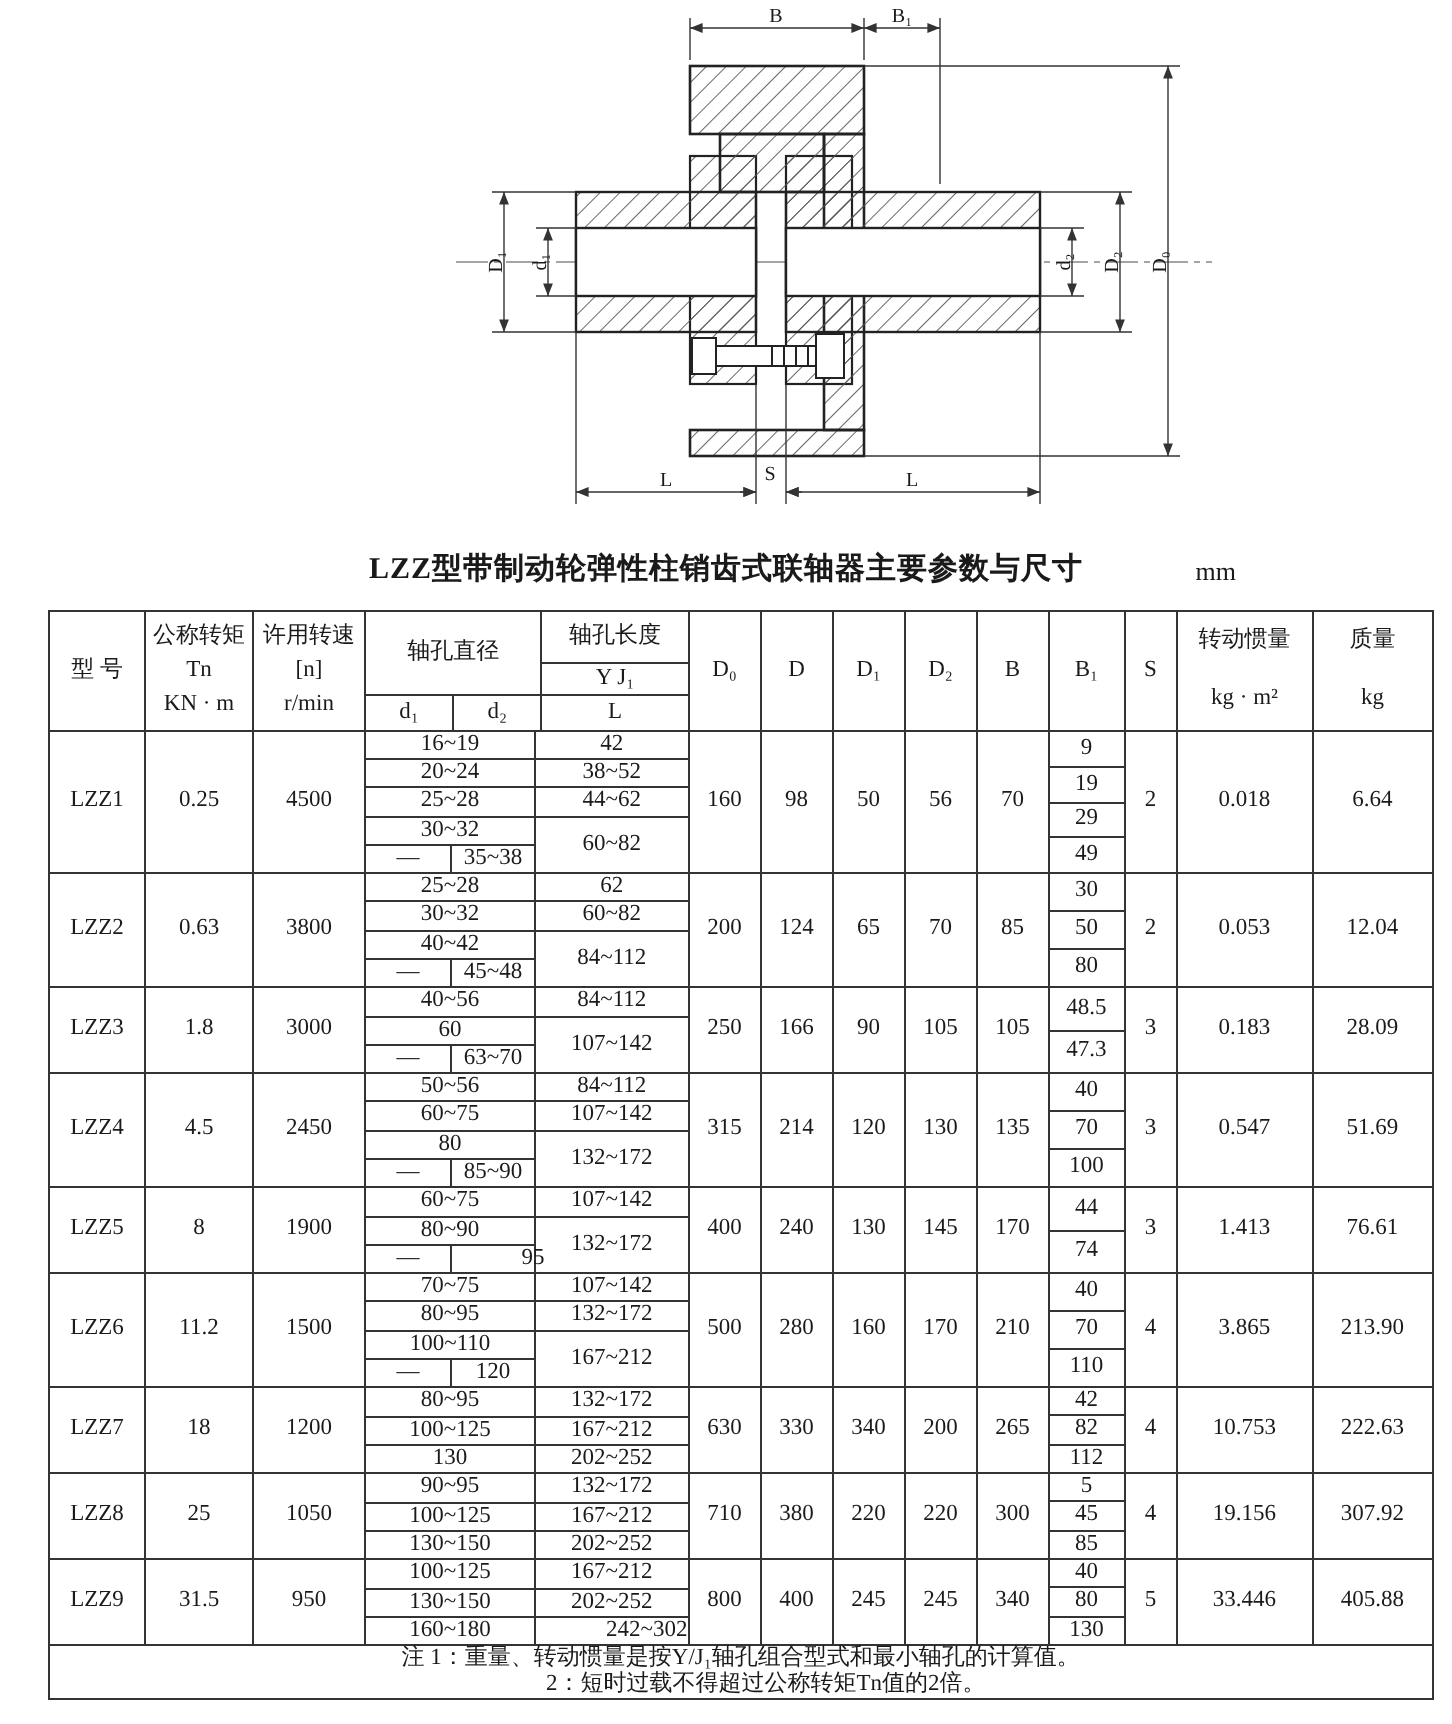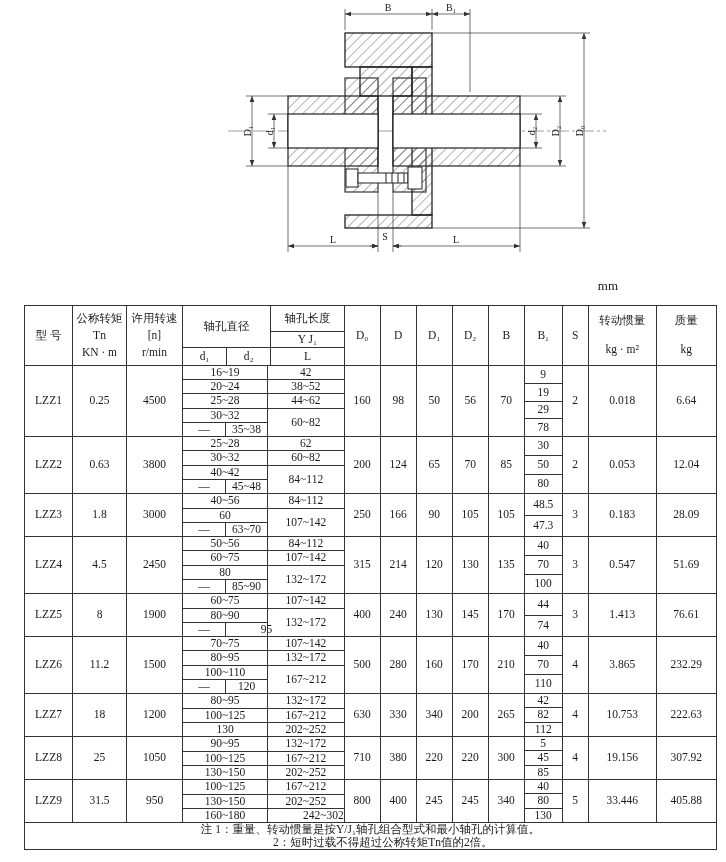--- a/index.html
+++ b/index.html
@@ -125,20 +125,21 @@
     <text transform="rotate(-90 556 131)" x="556" y="134" text-anchor="middle">D₂</text>
     <text transform="rotate(-90 580 131)" x="580" y="134" text-anchor="middle">D₀</text>
     <text x="333" y="243" text-anchor="middle">L</text>
     <text x="385" y="240" text-anchor="middle">S</text>
     <text x="456" y="243" text-anchor="middle">L</text>
   </g>
 </svg>
 </div>
 
 <div class="title-row">
+  <span class="title-text">LZZ型带制动轮弹性柱销齿式联轴器主要参数与尺寸</span>
   <span class="unit-text">mm</span>
 </div>
 
 <table class="params">
   <colgroup>
     <col style="width:48px">
       <col style="width:54px">
       <col style="width:56px">
     <col style="width:42px">
       <col style="width:42px">
@@ -215,21 +216,21 @@
         <td>160</td>
         <td>98</td>
         <td>50</td>
         <td>56</td>
         <td>70</td>
         <td class="nopad">
           <div class="b1stack" style="height: 70px;">
             <div class="bg">9</div>
             <div class="bg bt">19</div>
             <div class="bg bt">29</div>
-            <div class="bg bt">78</div>
+            <div class="bg bt">49</div>
           </div>
         </td>
         <td>2</td>
         <td>0.018</td>
         <td>6.64</td>
       </tr>
       <tr>
         <td>LZZ2</td>
         <td>0.63</td>
         <td>3800</td>
@@ -374,21 +375,21 @@
         <td>210</td>
         <td class="nopad">
           <div class="b1stack" style="height: 56px;">
             <div class="bg">40</div>
             <div class="bg bt">70</div>
             <div class="bg bt">110</div>
           </div>
         </td>
         <td>4</td>
         <td>3.865</td>
-        <td>232.29</td>
+        <td>213.90</td>
       </tr>
       <tr>
         <td>LZZ7</td>
         <td>18</td>
         <td>1200</td>
         <td class="nopad" colspan="3" style="height: 42px;">
           <div class="bore-grid" style="grid-template-rows: repeat(3, 1fr); height: 42px;">
             <div class="bg" style="grid-area: 1 / 1 / auto / span 2;">80~95</div>
             <div class="bg bl" style="grid-area: 1 / 3 / span 1;">132~172</div>
             <div class="bg bt" style="grid-area: 2 / 1 / auto / span 2;">100~125</div>

